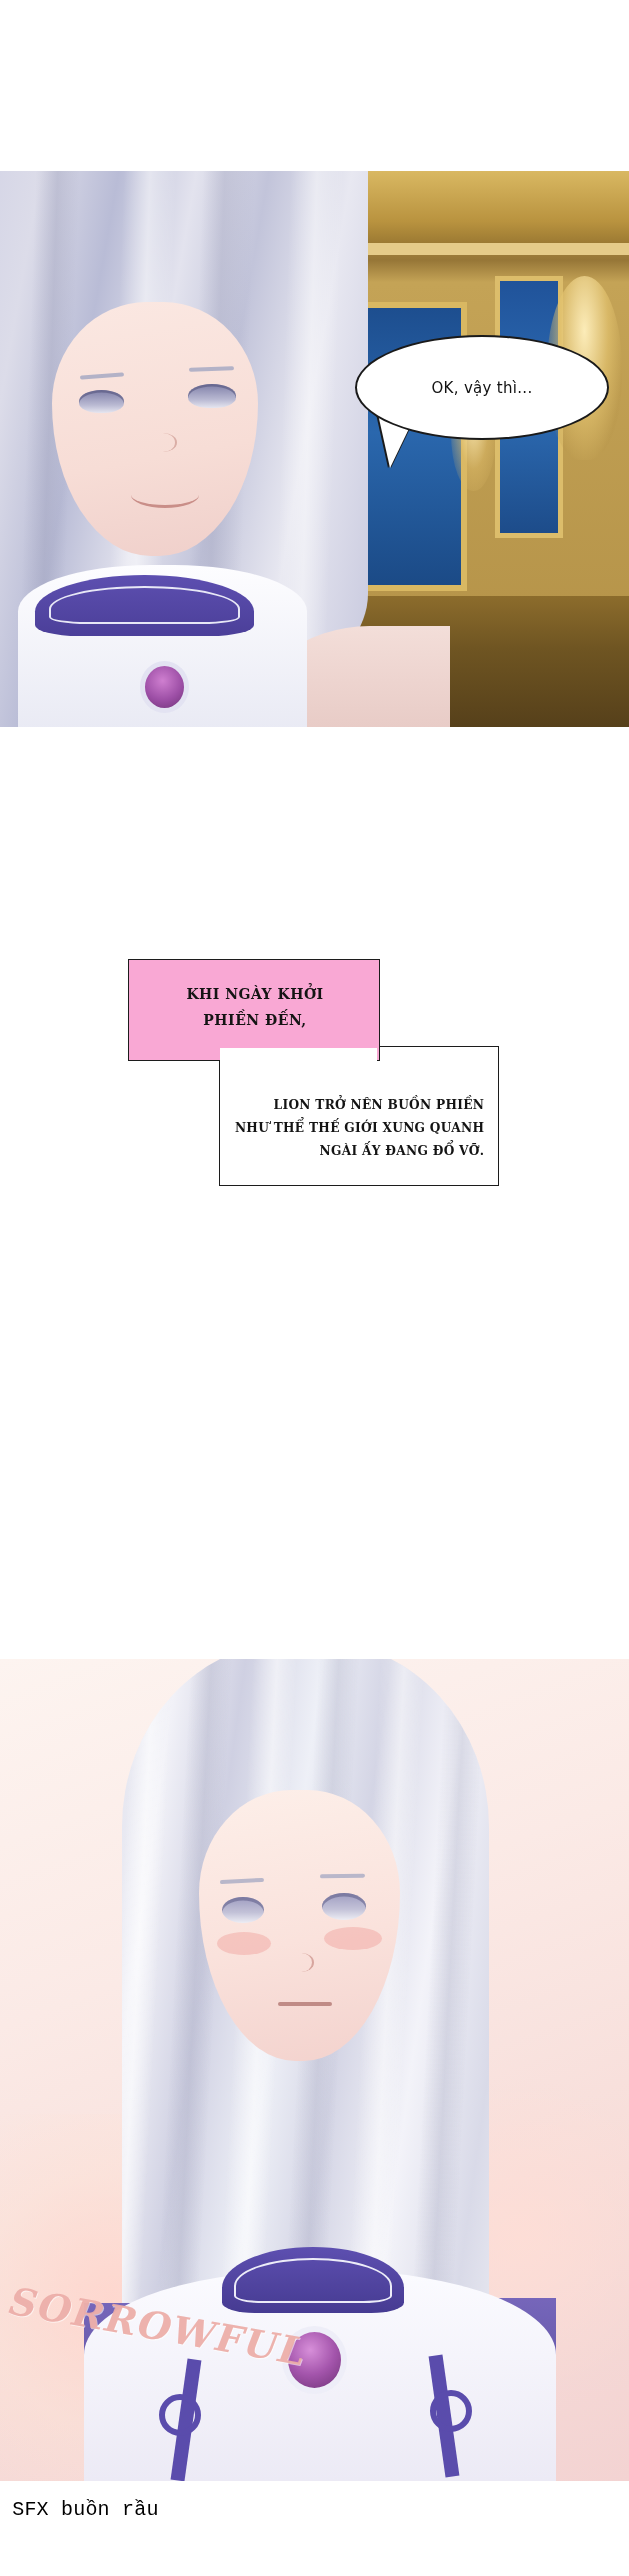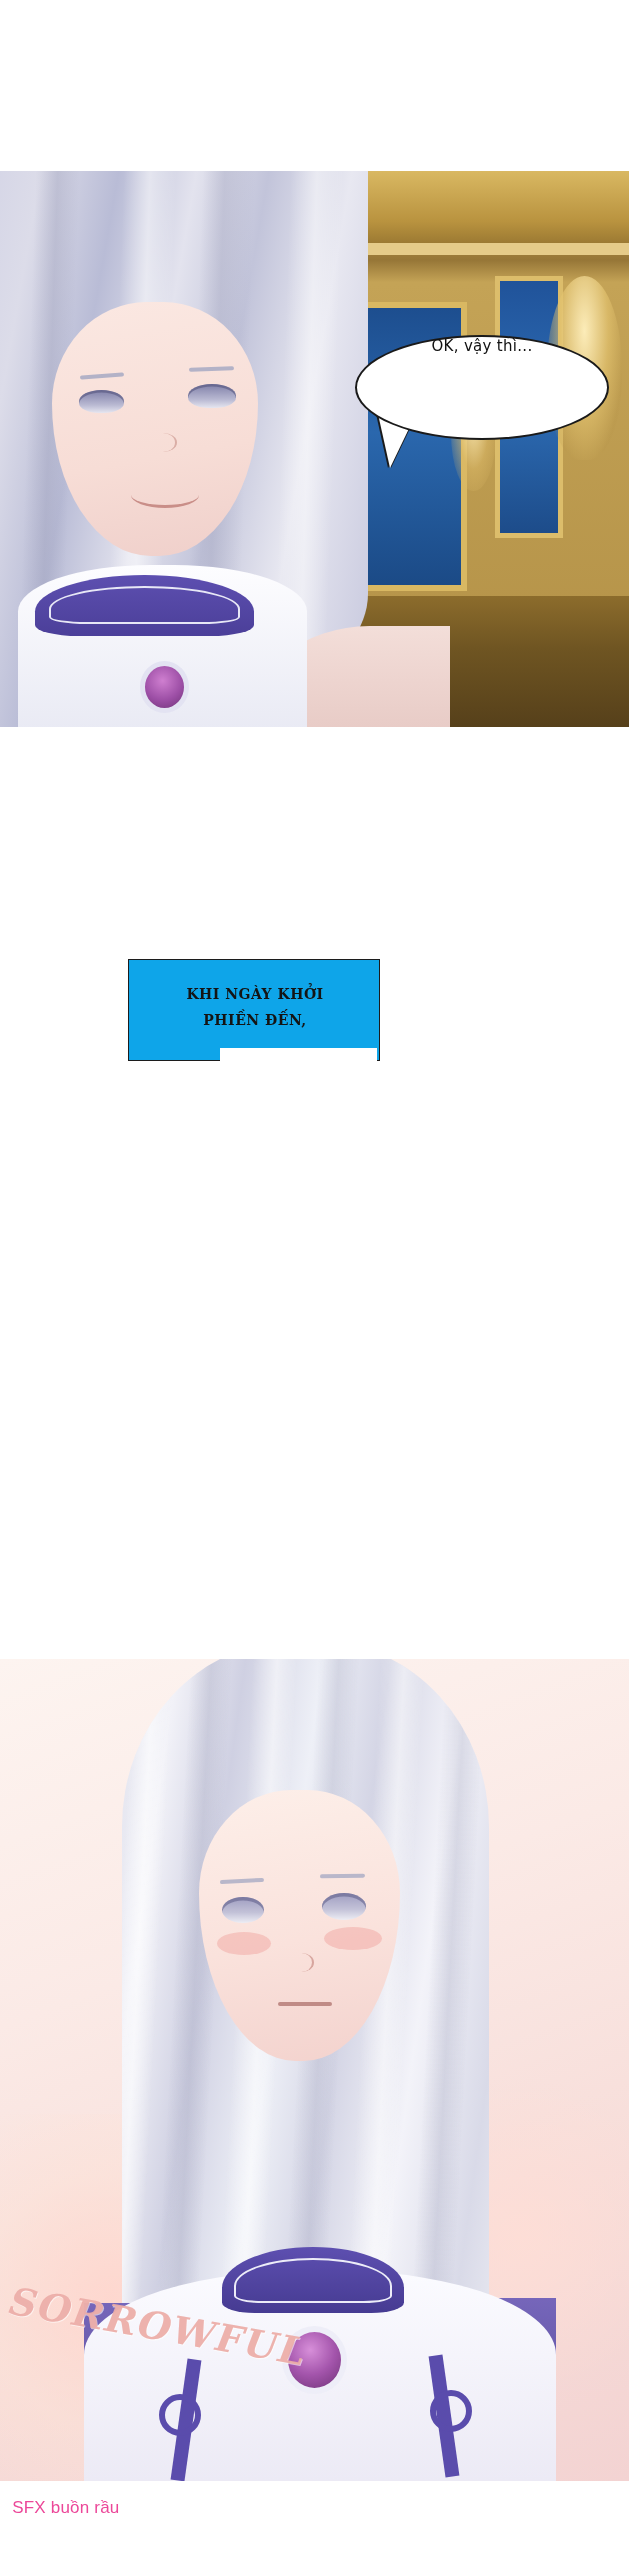--- a/index.html
+++ b/index.html
@@ -228,20 +228,21 @@
     position: absolute;
     left: 355px;
     top: 164px;
     width: 254px;
     height: 105px;
     background: #ffffff;
     border: 2.6px solid #1a1a1a;
     border-radius: 50%;
     box-sizing: border-box;
     display: flex;
+    align-items: center;
     justify-content: center;
   }
   .bubble-text {
     font-family: "DejaVu Sans", sans-serif;
     font-size: 15px;
     color: #111111;
     letter-spacing: 0.3px;
     text-align: center;
     padding: 0 24.5px;
   }
@@ -257,21 +258,21 @@
     filter: drop-shadow(-1.7px 0.9px 0 #1a1a1a) drop-shadow(1.7px 0.9px 0 #1a1a1a);
   }
 
   
   .narr-a {
     position: absolute;
     left: 128px;
     top: 959px;
     width: 252px;
     height: 102px;
-    background: #0ea5e9;
+    background: #f9a8d4;
     border: 1.7px solid #1c1c1c;
     box-sizing: border-box;
     z-index: 3;
   }
   .narr-a-text {
     position: absolute;
     left: 0;
     top: 21px;
     width: 252px;
     text-align: center;
@@ -511,23 +512,23 @@
     transform-origin: left top;
     text-shadow: 0.9px 0.9px 0 rgba(255,255,255,0.6);
     white-space: nowrap;
   }
 
   
   .caption {
     position: absolute;
     left: 12.2px;
     top: 2498px;
-    font-family: Liberation Sans, sans-serif;
-    font-size: 17px;
-    color: #ec4899;
+    font-family: Liberation Mono, monospace;
+    font-size: 20px;
+    color: #000000;
     letter-spacing: 0.2px;
   }
 </style>
 </head>
 <body>
 
 <div class="page">
 
   <div class="panel1">
 
@@ -555,20 +556,27 @@
     <div class="p1-collar"></div>
     <div class="p1-collar-band"></div>
     <div class="p1-brooch"></div>
 
     <div class="bubble-tail"></div>
     <div class="bubble">
       <div class="bubble-text">OK, vậy thì...</div>
     </div>
   </div>
 
+  <div class="narr-b">
+    <div class="narr-b-text">
+      <span>LION TRỞ NÊN BUỒN PHIỀN</span><br>
+      <span>NHƯ THỂ THẾ GIỚI XUNG QUANH</span><br>
+      <span>NGÀI ẤY ĐANG ĐỔ VỠ.</span>
+    </div>
+  </div>
 
   <div class="narr-join"></div>
 
   <div class="narr-a">
     <div class="narr-a-text">
       <span>KHI NGÀY KHỞI</span><br>
       <span>PHIỀN ĐẾN,</span>
     </div>
   </div>
 

